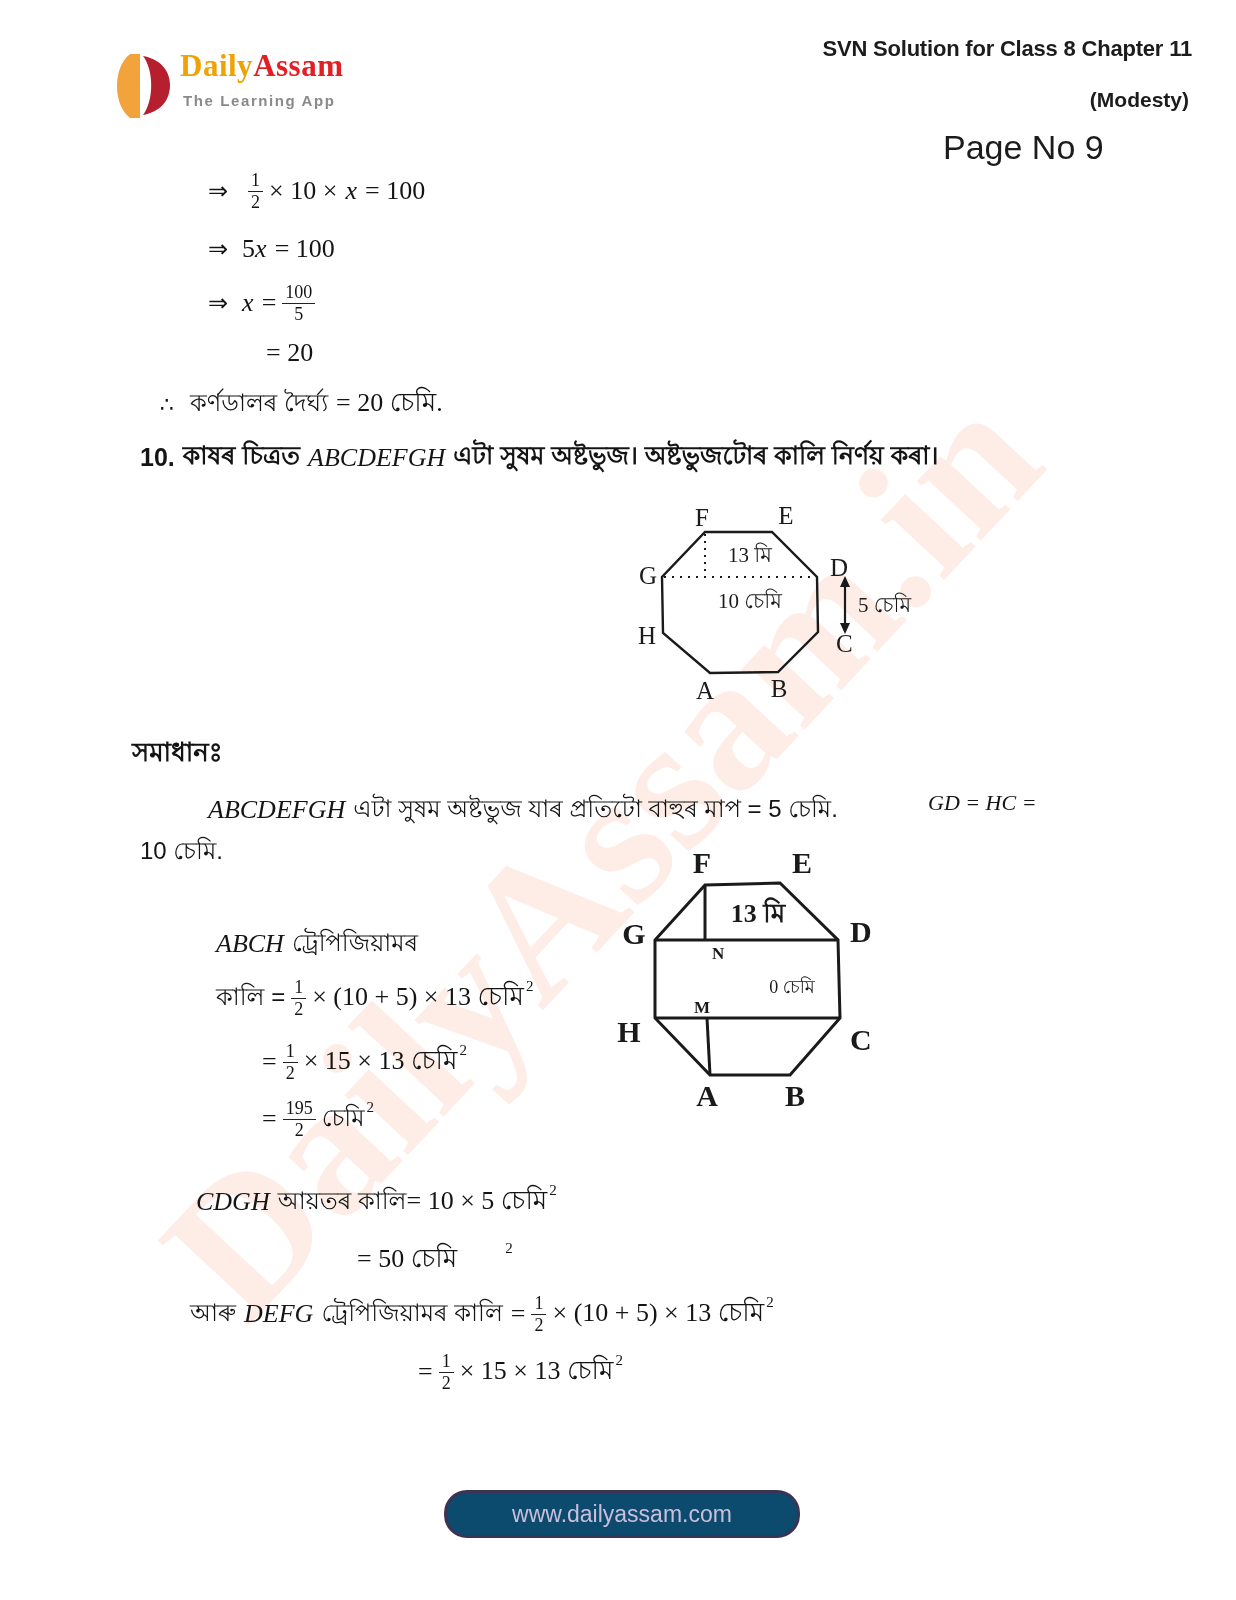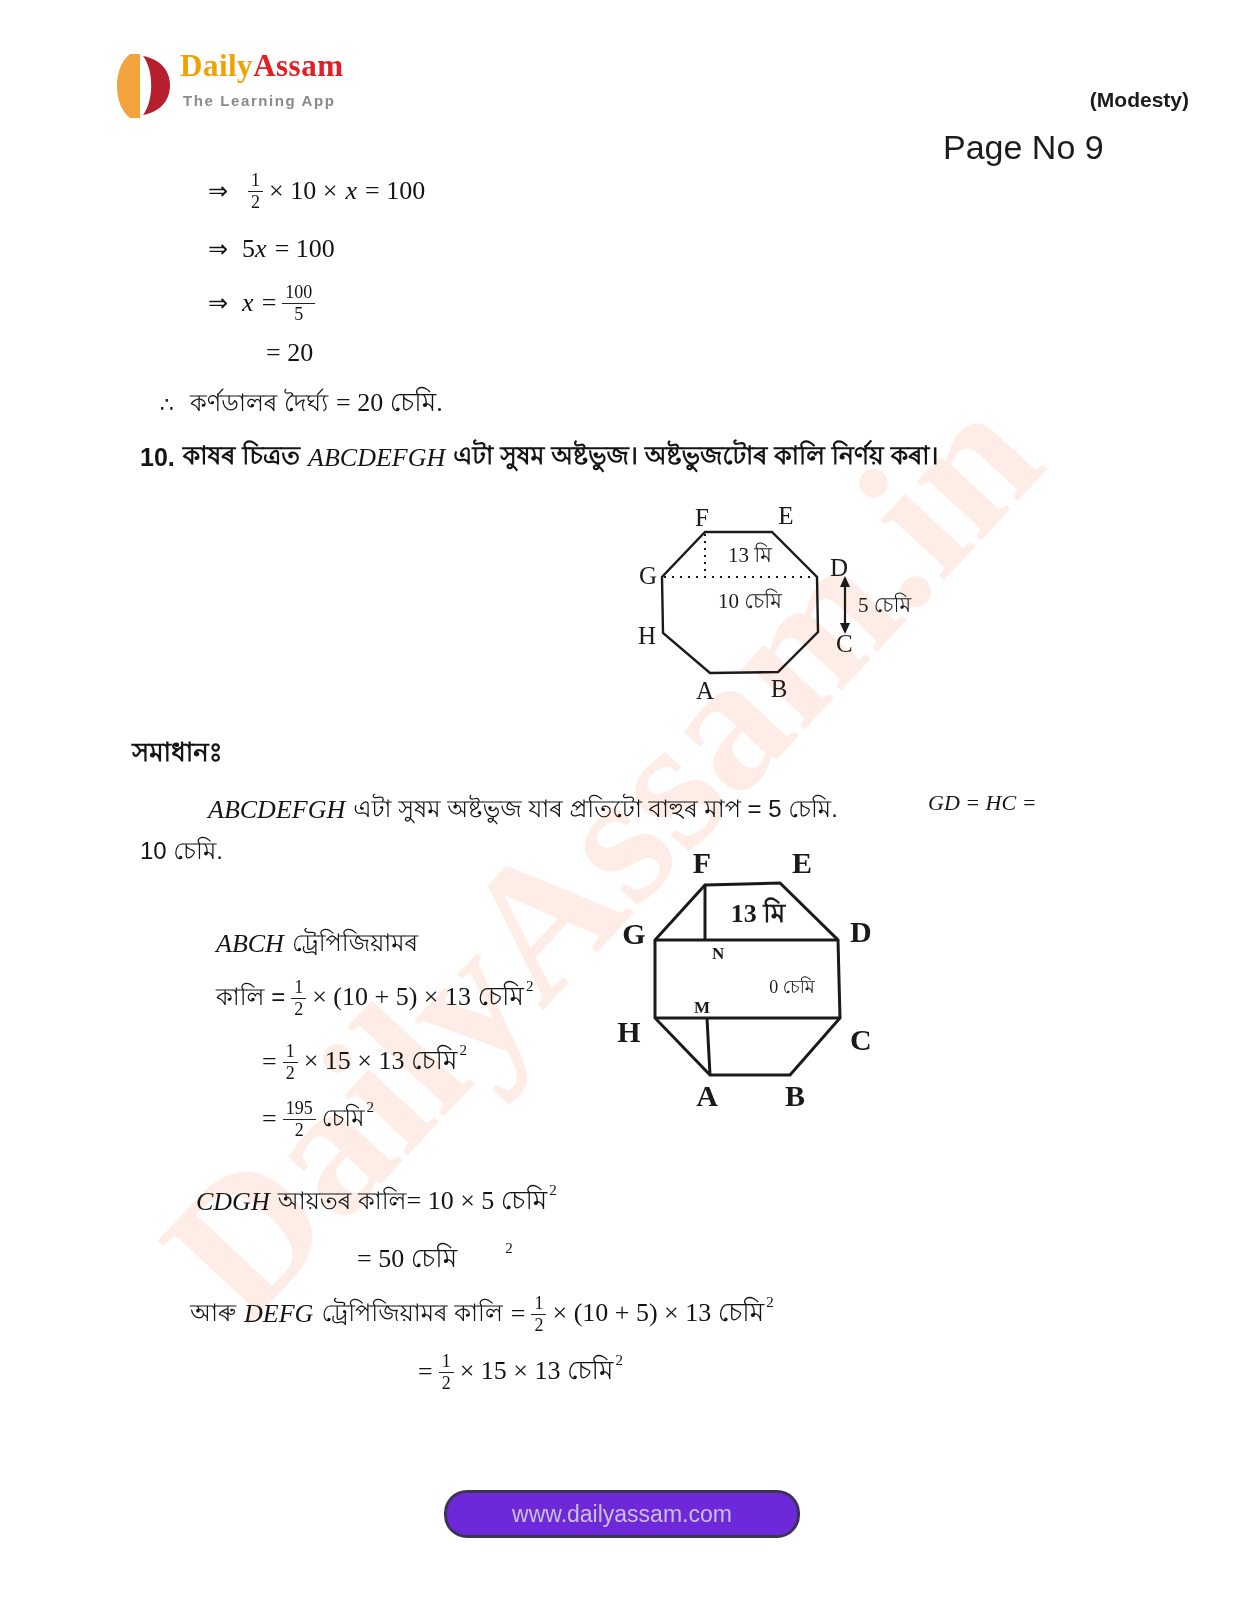--- a/index.html
+++ b/index.html
@@ -35,21 +35,21 @@
                   color:#1c1c1c; }
   .page-no { position:absolute; left:943px; top:128px; font-size:34px; color:#1c1c1c; }
   
   .wm { position:absolute; left:120px; top:1210px; z-index:0;
         transform:rotate(-47deg); transform-origin:0 0;
         font:bold 190px "Liberation Serif", serif; color:rgba(247,180,150,0.24);
         white-space:nowrap; pointer-events:none; }
   .content { position:absolute; inset:0; z-index:1; }
   
   .footer-pill { position:absolute; left:444px; top:1490px; width:350px; height:42px;
-                 background:#6d28d9; border:3px solid #3d3355; border-radius:23px;
+                 background:#0c4a6e; border:3px solid #3d3355; border-radius:23px;
                  display:flex; align-items:center; justify-content:center;
                  font-size:23px; color:#c9bedb; }
   svg text { font-family:"Liberation Serif", serif; fill:#1a1a1a; }
 </style>
 </head>
 <body>
 
 <div class="page">
 
   <div class="wm">DailyAssam.in</div>
@@ -58,20 +58,21 @@
 
     <svg style="position:absolute; left:116px; top:52px;" width="58" height="68" viewBox="0 0 58 68">
       <path d="M24,2 L24,66 L14,66 C4,58 1,45 1,34 C1,23 4,10 14,2 Z" fill="#F2A33C"></path>
       <path d="M27,4 C48,8 54,22 54,33 C54,45 48,59 27,63 C38,49 38,18 27,4 Z" fill="#B51F2E"></path>
     </svg>
     <div class="logo-word">
       <span class="logo-daily">Daily</span><span class="logo-assam">Assam</span>
     </div>
     <div class="tagline">The Learning App</div>
 
+    <div class="doc-title">SVN Solution for Class 8 Chapter 11</div>
     <div class="doc-subtitle">(Modesty)</div>
     <div class="page-no">Page No 9</div>
 
     <div class="row math" style="left:208px; top:170px;">
       <span class="arrow">⇒</span>
       <span class="frac">
         <span class="num">1</span>
         <span class="den">2</span>
       </span>
       <span>× 10 ×</span>

